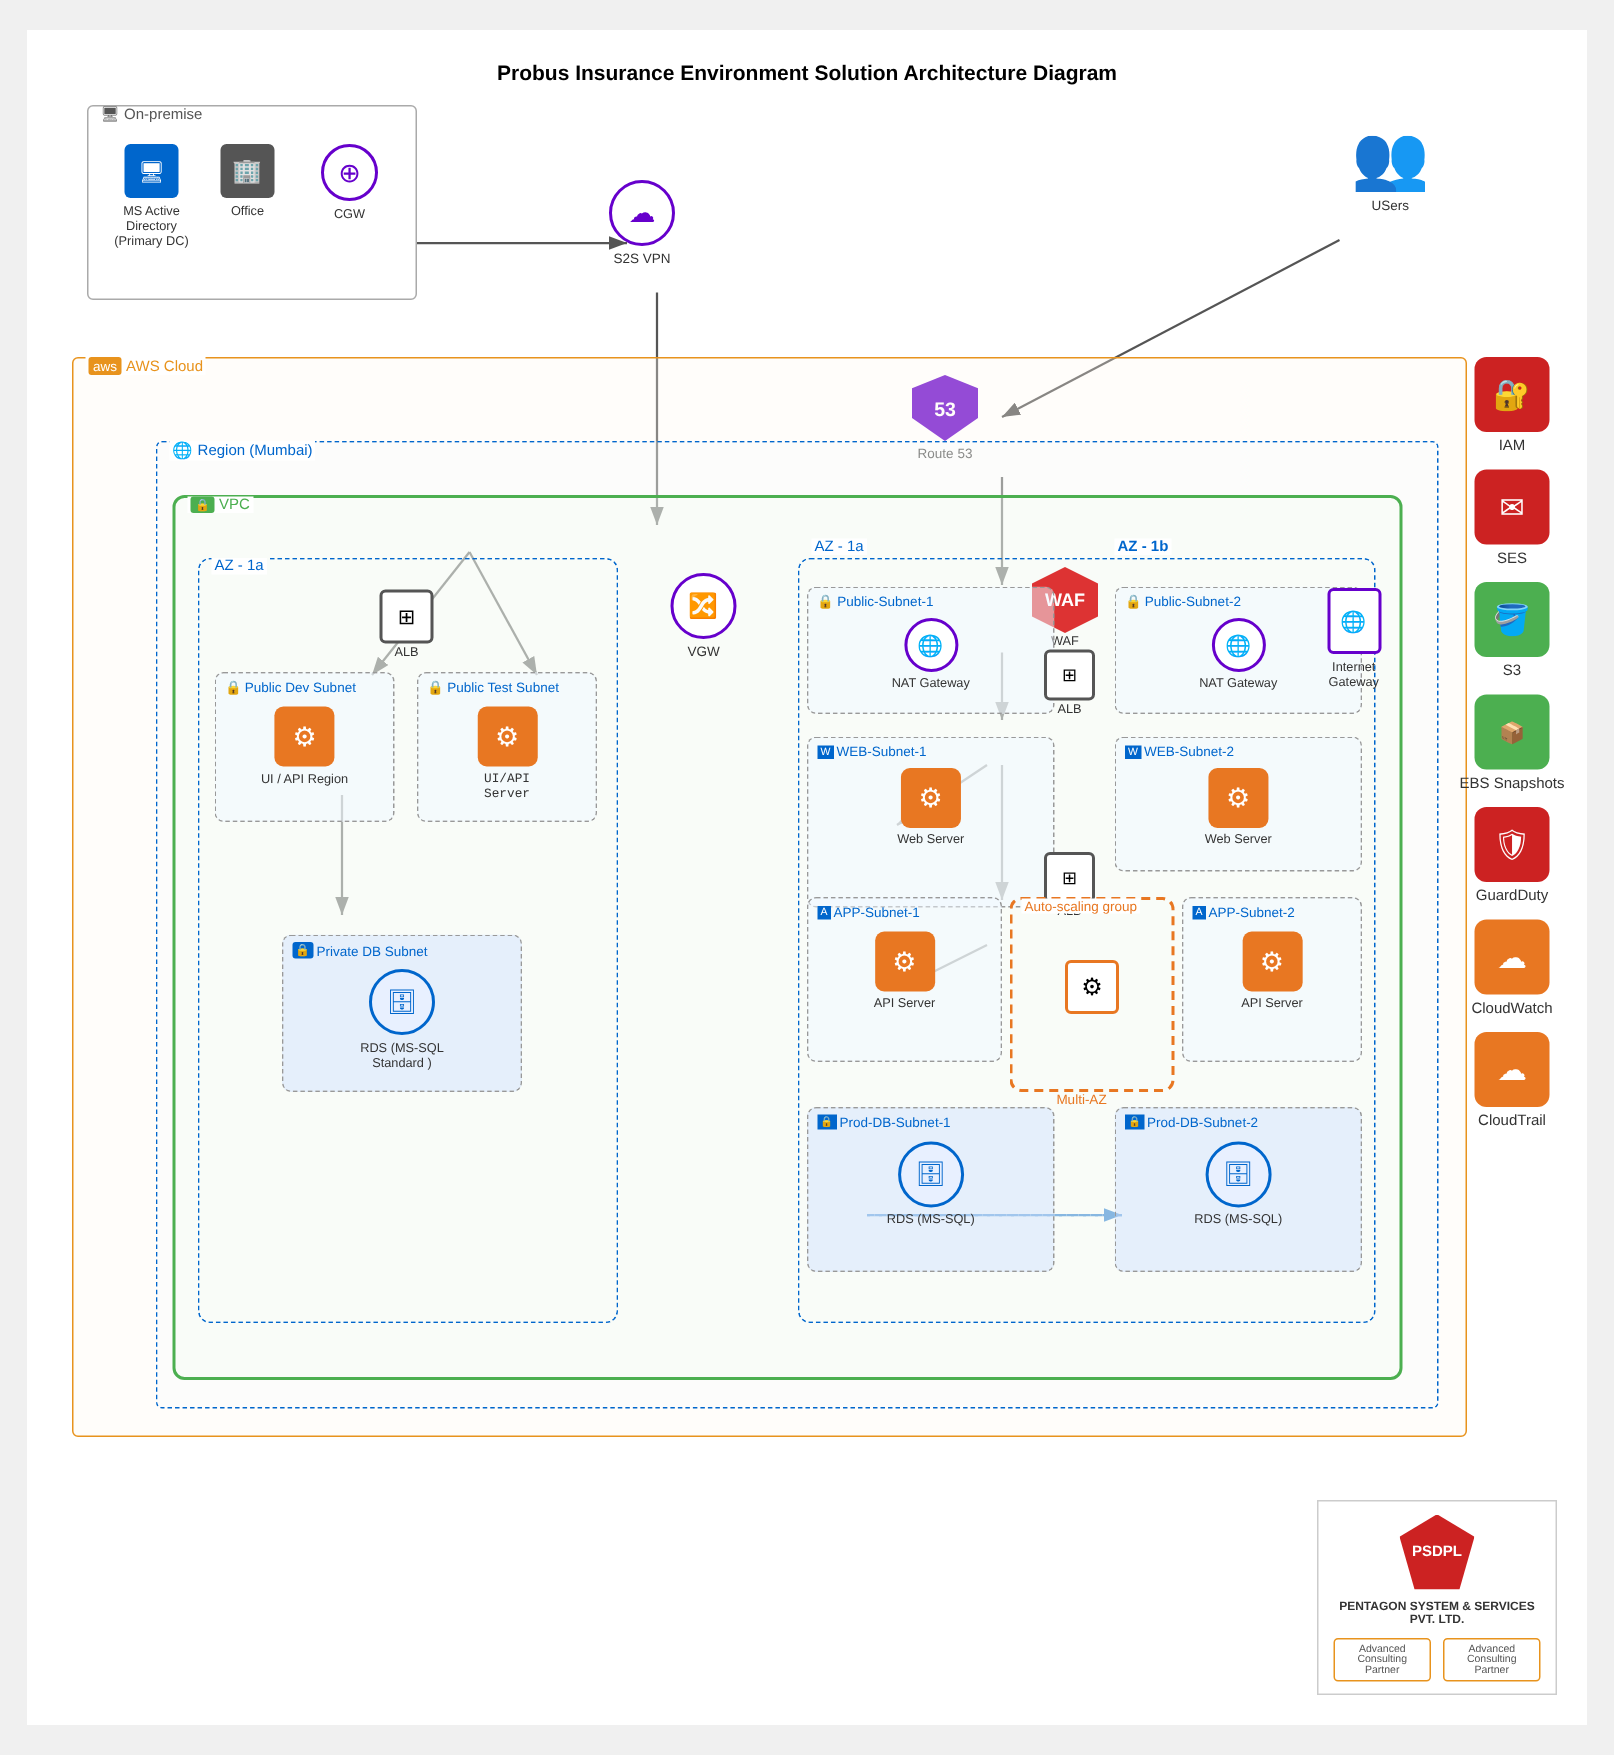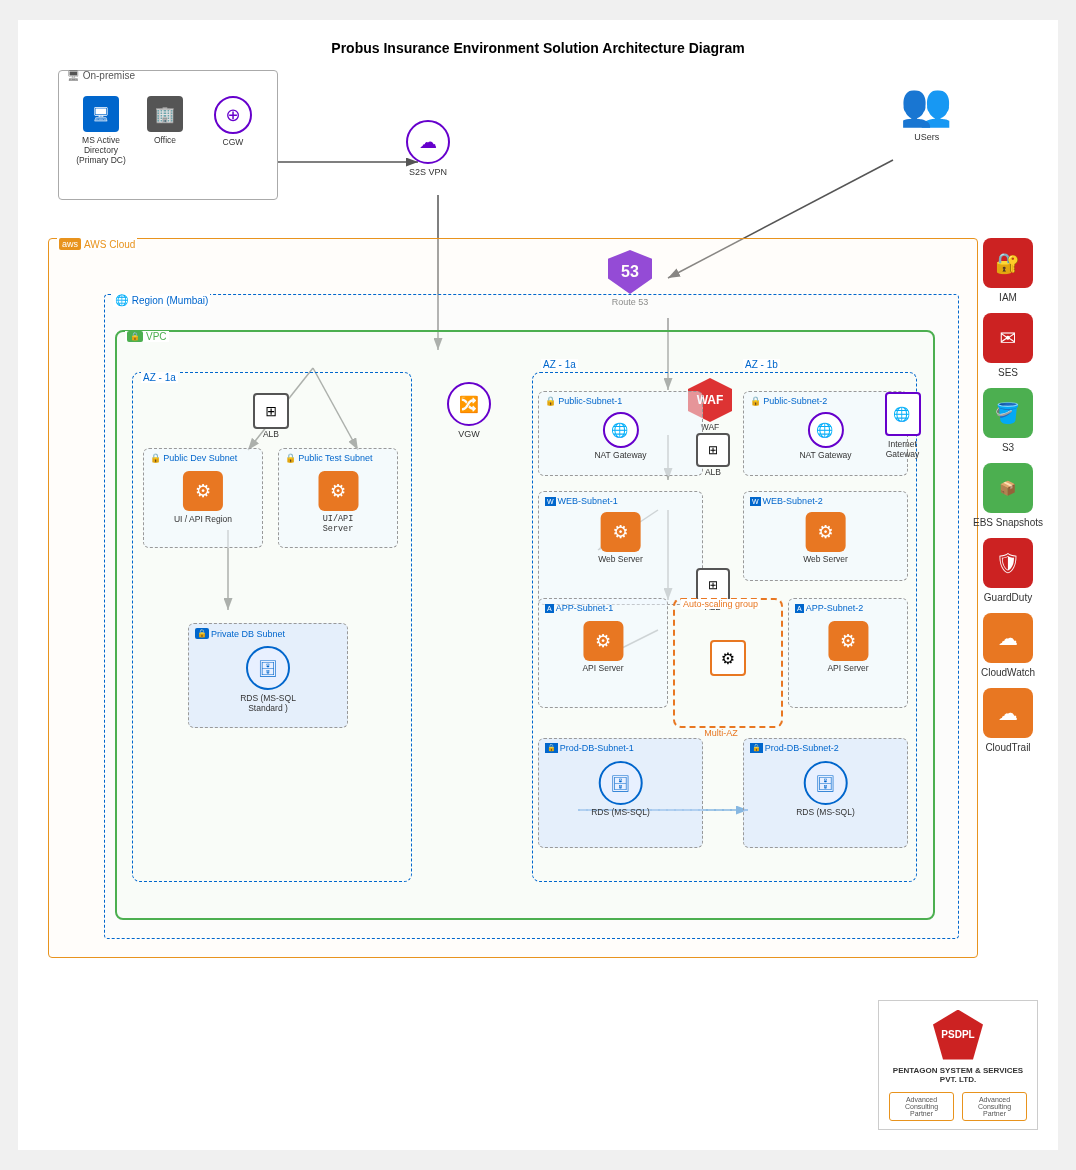--- a/index.html
+++ b/index.html
@@ -419,21 +419,21 @@
     <div class="icon-label">S2S VPN</div>
   </div>
 
   <div class="users-icon">
     <div style="font-size:42px;color:#555;">👥</div>
     <div class="icon-label">USers</div>
   </div>
 
   <div class="route53">
     <div class="shield-purple" style="display:flex;align-items:center;justify-content:center;">
-      <span style="font-size:16px;font-weight:bold;">53</span>
+      <span style="font-size:13px;font-weight:bold;">53</span>
     </div>
     <div class="icon-label">Route 53</div>
   </div>
 
   <div class="aws-cloud">
     <div class="aws-cloud-label">
       <span style="background:#e8931d;color:#fff;padding:1px 3px;font-size:9px;border-radius:2px;">aws</span>
       <span>AWS Cloud</span>
     </div>
 
@@ -495,21 +495,21 @@
           <div class="icon-circle" style="font-size:16px;">🔀</div>
           <div class="icon-label">VGW</div>
         </div>
 
         <div class="az1b-prod">
           <div class="az1b-prod-label">
             
           </div>
 
           <div style="position:absolute;top:-14px;left:8px;font-size:10px;color:#0066cc;background:#fff;padding:0 2px;">AZ - 1a</div>
-          <div style="position:absolute;top:-14px;left:210px;font-size:10px;color:#0066cc;background:#fff;padding:0 2px;">AZ - 1b</div>
+          <div style="position:absolute;top:-14px;left:210px;font-size:10px;color:#0066cc;background:#fff;padding:0 2px;font-weight:bold;">AZ - 1b</div>
 
           <div style="position:absolute;top:5px;left:155px;display:flex;flex-direction:column;align-items:center;">
             <div style="width:44px;height:44px;background:#dd3333;clip-path:polygon(50% 0%,100% 25%,100% 75%,50% 100%,0% 75%,0% 25%);display:flex;align-items:center;justify-content:center;color:#fff;font-size:12px;font-weight:bold;">WAF</div>
             <div class="small-text">WAF</div>
           </div>
 
           <div class="subnet" style="top:18px;left:5px;width:165px;height:85px;">
             <div class="subnet-label">
               <span>🔒</span>
               <span>Public-Subnet-1</span>

